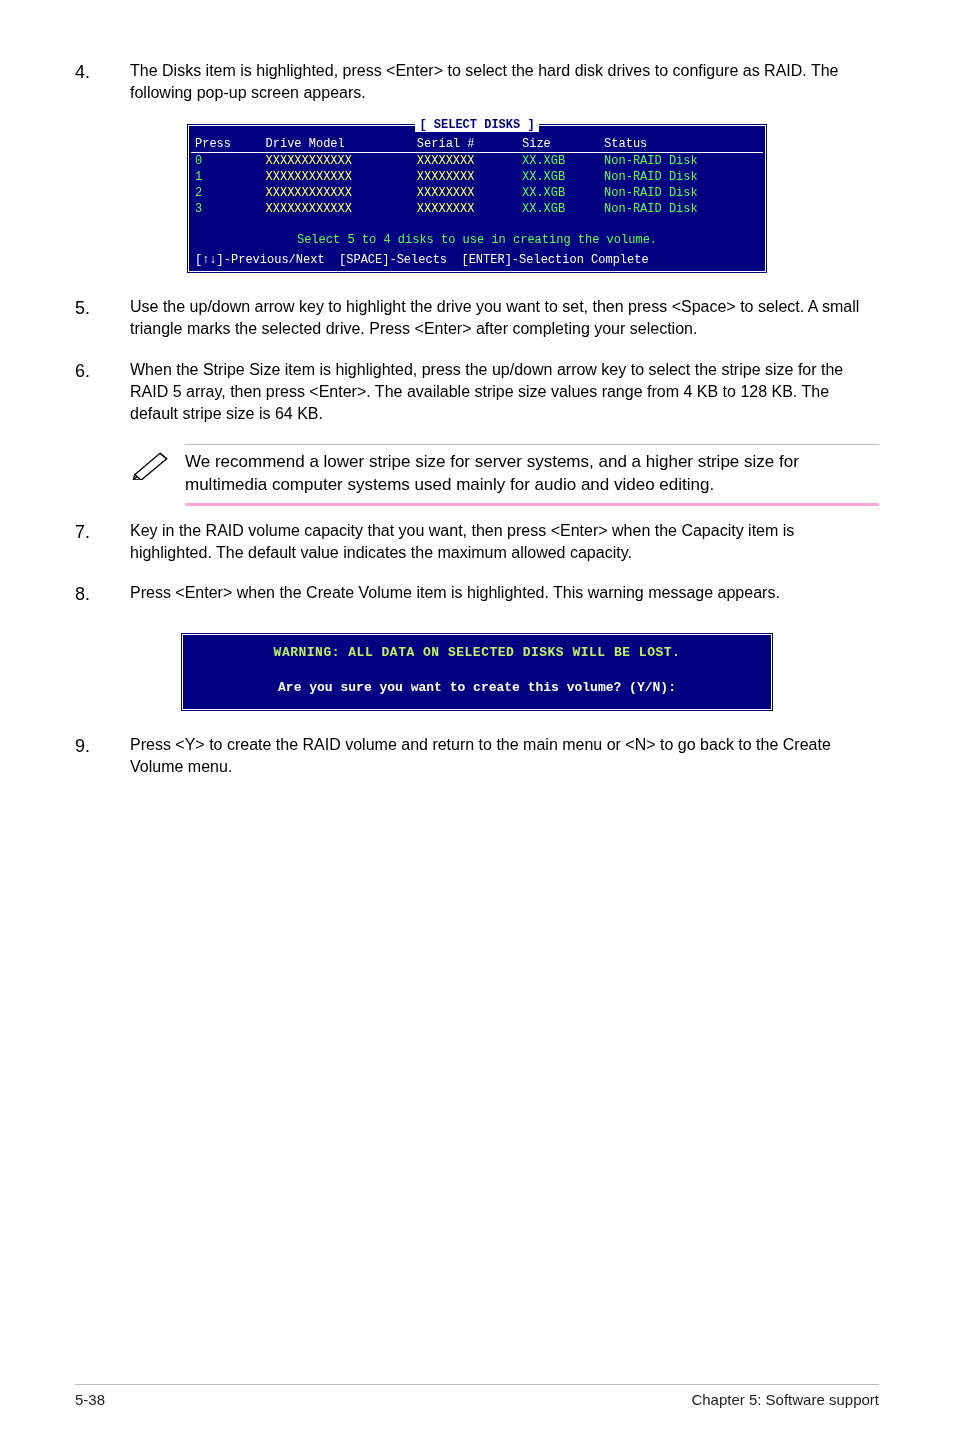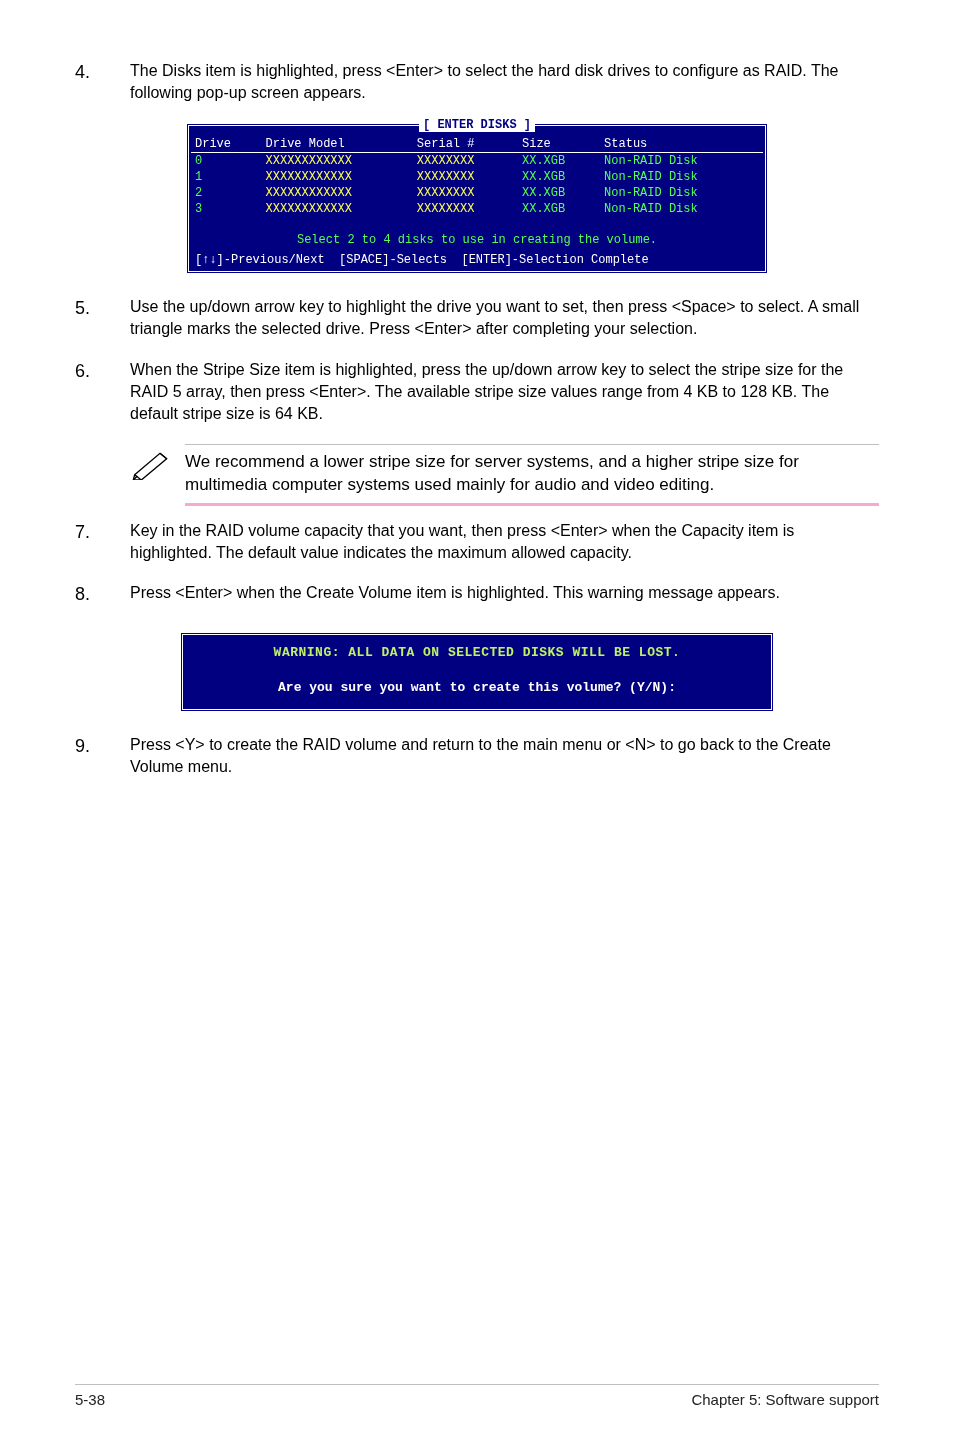--- a/index.html
+++ b/index.html
@@ -136,26 +136,26 @@
 
 <div class="page">
 
   <div class="list-item">
     <div class="list-number">4.</div>
     <div class="list-body">The Disks item is highlighted, press &lt;Enter&gt; to select the hard disk drives to configure as RAID. The following pop-up screen appears.</div>
   </div>
 
   <div class="bios">
     <div class="bios-title-bar">
-      <span class="bios-title-pill">[ ENTER DISKS ]</span>
+      <span class="bios-title-pill">[ SELECT DISKS ]</span>
     </div>
     <table class="bios-table">
       <tbody>
           <tr class="bios-head">
-        <td>Drive</td>
+        <td>Press</td>
         <td>Drive Model</td>
         <td>Serial #</td>
         <td>Size</td>
         <td>Status</td>
       </tr>
       <tr class="bios-data">
         <td class="green">0</td>
         <td>XXXXXXXXXXXX</td>
         <td>XXXXXXXX</td>
         <td class="green">XX.XGB</td>
@@ -177,21 +177,21 @@
       </tr>
       <tr class="bios-data">
         <td class="green">3</td>
         <td>XXXXXXXXXXXX</td>
         <td>XXXXXXXX</td>
         <td class="green">XX.XGB</td>
         <td class="green">Non-RAID Disk</td>
       </tr>
     </tbody>
       </table>
-    <div class="bios-msg">Select 2 to 4 disks to use in creating the volume.</div>
+    <div class="bios-msg">Select 5 to 4 disks to use in creating the volume.</div>
     <div class="bios-footer">[↑↓]-Previous/Next  [SPACE]-Selects  [ENTER]-Selection Complete</div>
   </div>
 
   <div class="list-item">
     <div class="list-number">5.</div>
     <div class="list-body">Use the up/down arrow key to highlight the drive you want to set, then press &lt;Space&gt; to select. A small triangle marks the selected drive. Press &lt;Enter&gt; after completing your selection.</div>
   </div>
 
   <div class="list-item">
     <div class="list-number">6.</div>

